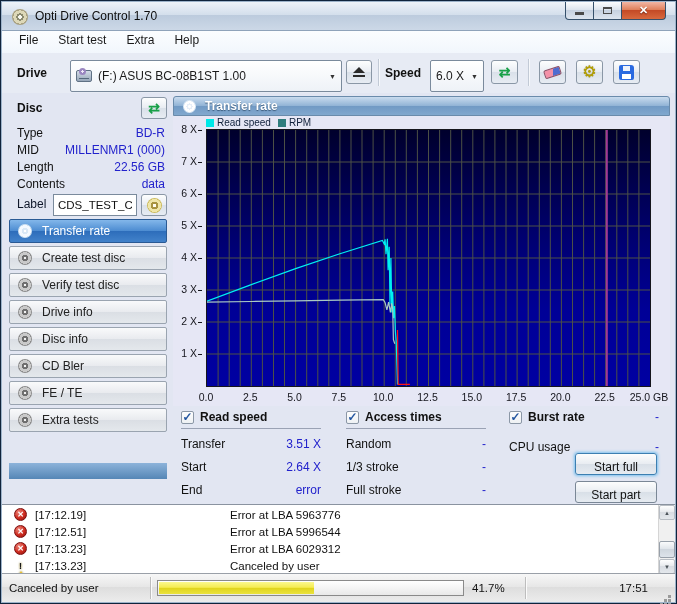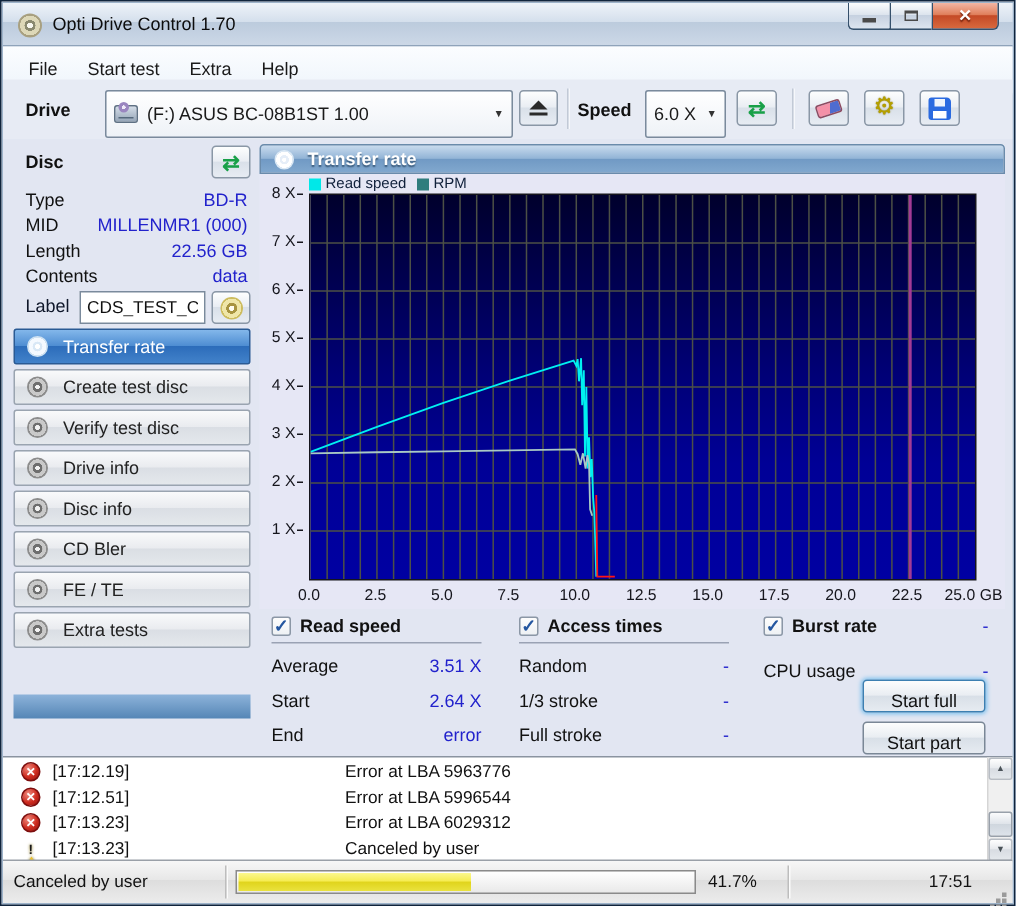--- a/index.html
+++ b/index.html
@@ -27,21 +27,21 @@
   .win-btn.min { width:29px; border-radius:0 0 0 4px; }
   .win-btn.max { width:27px; border-left:none; border-right:none; }
   .win-btn.close { width:45px; border-radius:0 0 4px 0; color:#fff; font-weight:bold; font-size:11px;
     background:linear-gradient(#f2b6a4,#e0805c 45%,#c44a26 50%,#d8693e);
     text-shadow:0 1px 1px #701c08; }
   .glyph-min { width:9px; height:3px; background:#4a4a4a; margin-top:6px; }
   .glyph-max { width:9px; height:7px; border:1px solid #4a4a4a; border-top-width:2px; }
   
   .menubar { position:absolute; left:1px; right:1px; top:30px; height:32px;
     background:linear-gradient(#fbfdff,#eef4fb); border-bottom:1px solid #d6dee9;
-    display:flex; align-items:center; padding-left:7px; }
+    display:flex; align-items:flex-start; padding-left:7px; }
   .menu-item { padding:2px 10px 3px 10px; color:#1a1a1a; }
   
   .toolbar { position:absolute; left:1px; right:1px; top:52px; height:40px; background:#e7ebf4; }
   .tb-label { position:absolute; font-weight:bold; color:#111; }
   .combo { position:absolute; top:7px; height:32px; background:linear-gradient(#ffffff,#eef2f7);
     border:1px solid #7a8a9c; border-radius:2px; display:flex; align-items:center; padding:0 5px; }
   .combo .arrow { margin-left:auto; font-size:7px; color:#333; padding-left:6px; }
   .drive-glyph { width:16px; height:12px; margin-right:6px; position:relative;
     background:linear-gradient(#d4dde8,#96a6b8); border:1px solid #5f7184; border-radius:2px; }
   .drive-glyph::before { content:""; position:absolute; left:2px; top:-3px; width:7px; height:7px; border-radius:50%;
@@ -389,21 +389,21 @@
       </div>
 
       <div class="stats">
         <div class="scol c1">
           <div class="chk-row">
             <span class="checkbox" id="chk-read">✓</span>
             <span>Read speed</span>
           </div>
           <div class="rule"></div>
           <div class="srow r1">
-              <span class="k">Average</span>
+              <span class="k">Transfer</span>
               <span class="v">3.51 X</span>
             </div>
           <div class="srow r2">
               <span class="k">Start</span>
               <span class="v">2.64 X</span>
             </div>
           <div class="srow r3">
               <span class="k">End</span>
               <span class="v">error</span>
             </div>

